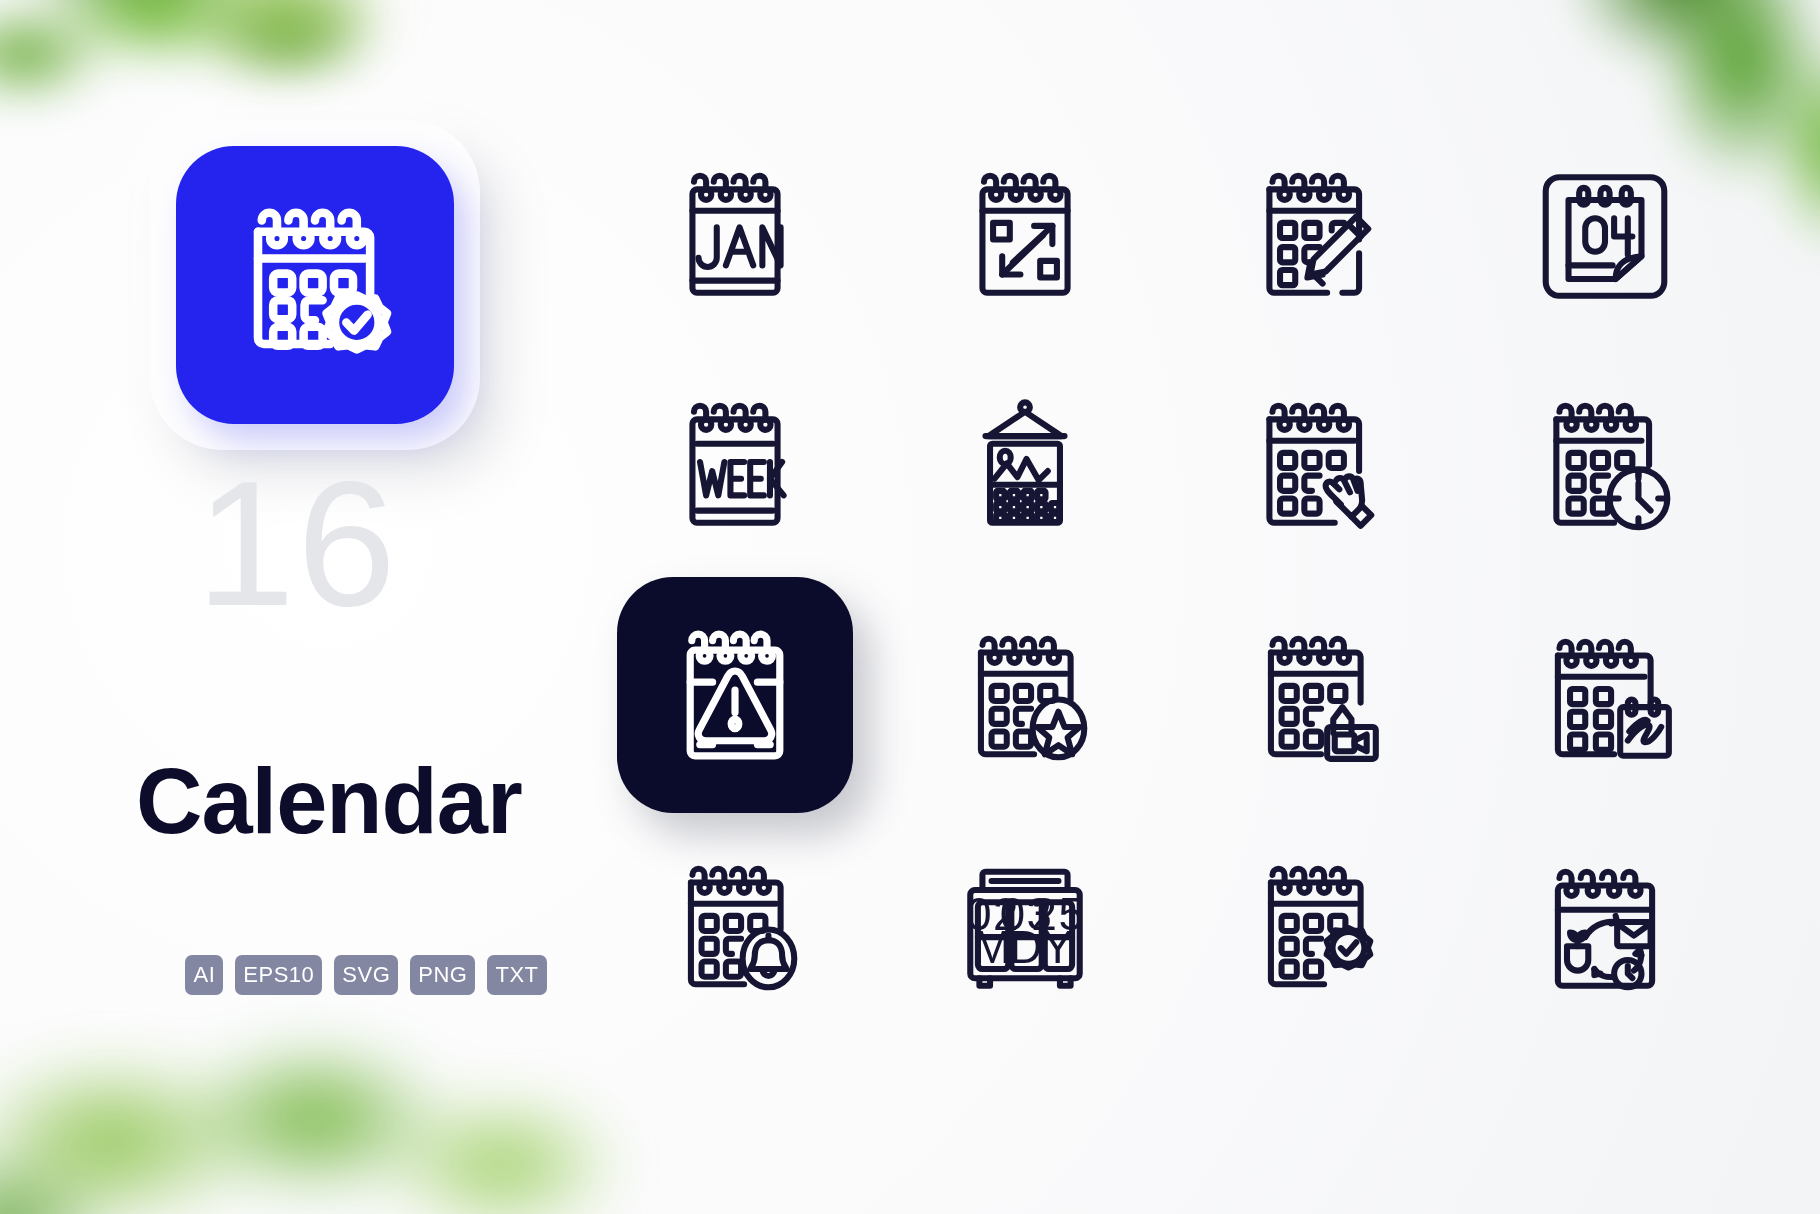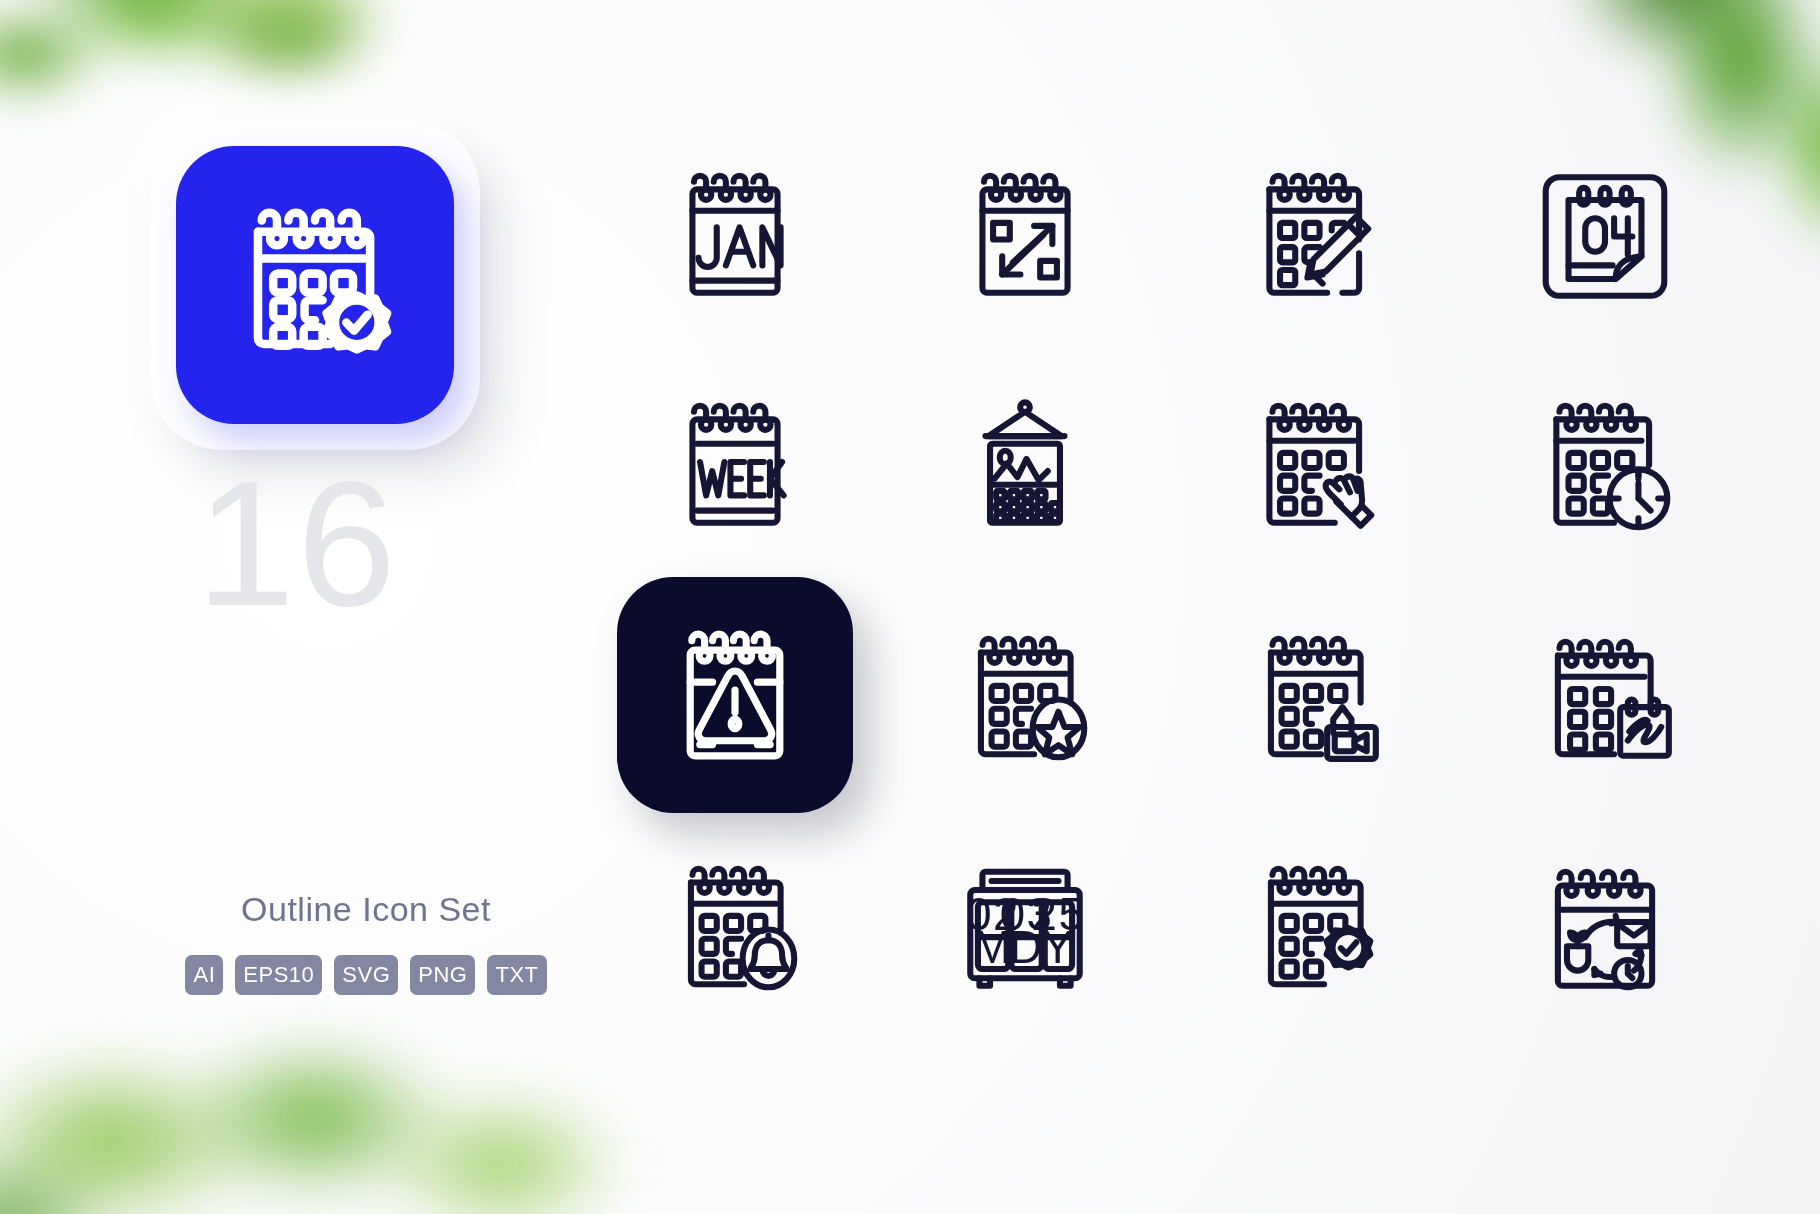--- a/index.html
+++ b/index.html
@@ -138,21 +138,21 @@
           <rect class="ink-w" x="28" y="72" width="10" height="10" rx="2.5"></rect>
           <rect class="ink-w" x="44" y="72" width="10" height="10" rx="2.5"></rect>
           <path class="ink-w" d="M72 55.5l4.6 2.2 5.1-.6 2.2 4.6 4 3.2-1.9 4.8 1.9 4.8-4 3.2-2.2 4.6-5.1-.6-4.6 2.2-4.6-2.2-5.1.6-2.2-4.6-4-3.2 1.9-4.8-1.9-4.8 4-3.2 2.2-4.6 5.1.6z"></path>
           <circle class="ink-w" cx="72" cy="69.7" r="11.5"></circle>
           <path class="ink-w" d="M66.5 69.8l4 4.2 7.2-8.4"></path>
         </svg>
       </div>
     </div>
 
     <div class="big-num">16</div>
-    <div class="subtitle">Outline Icon Set</div>
+    <div class="title">Calendar</div>
 
     <div class="badges">
       <span class="badge">AI</span>
       <span class="badge">EPS10</span>
       <span class="badge">SVG</span>
       <span class="badge">PNG</span>
       <span class="badge">TXT</span>
     </div>
   </div>
 

